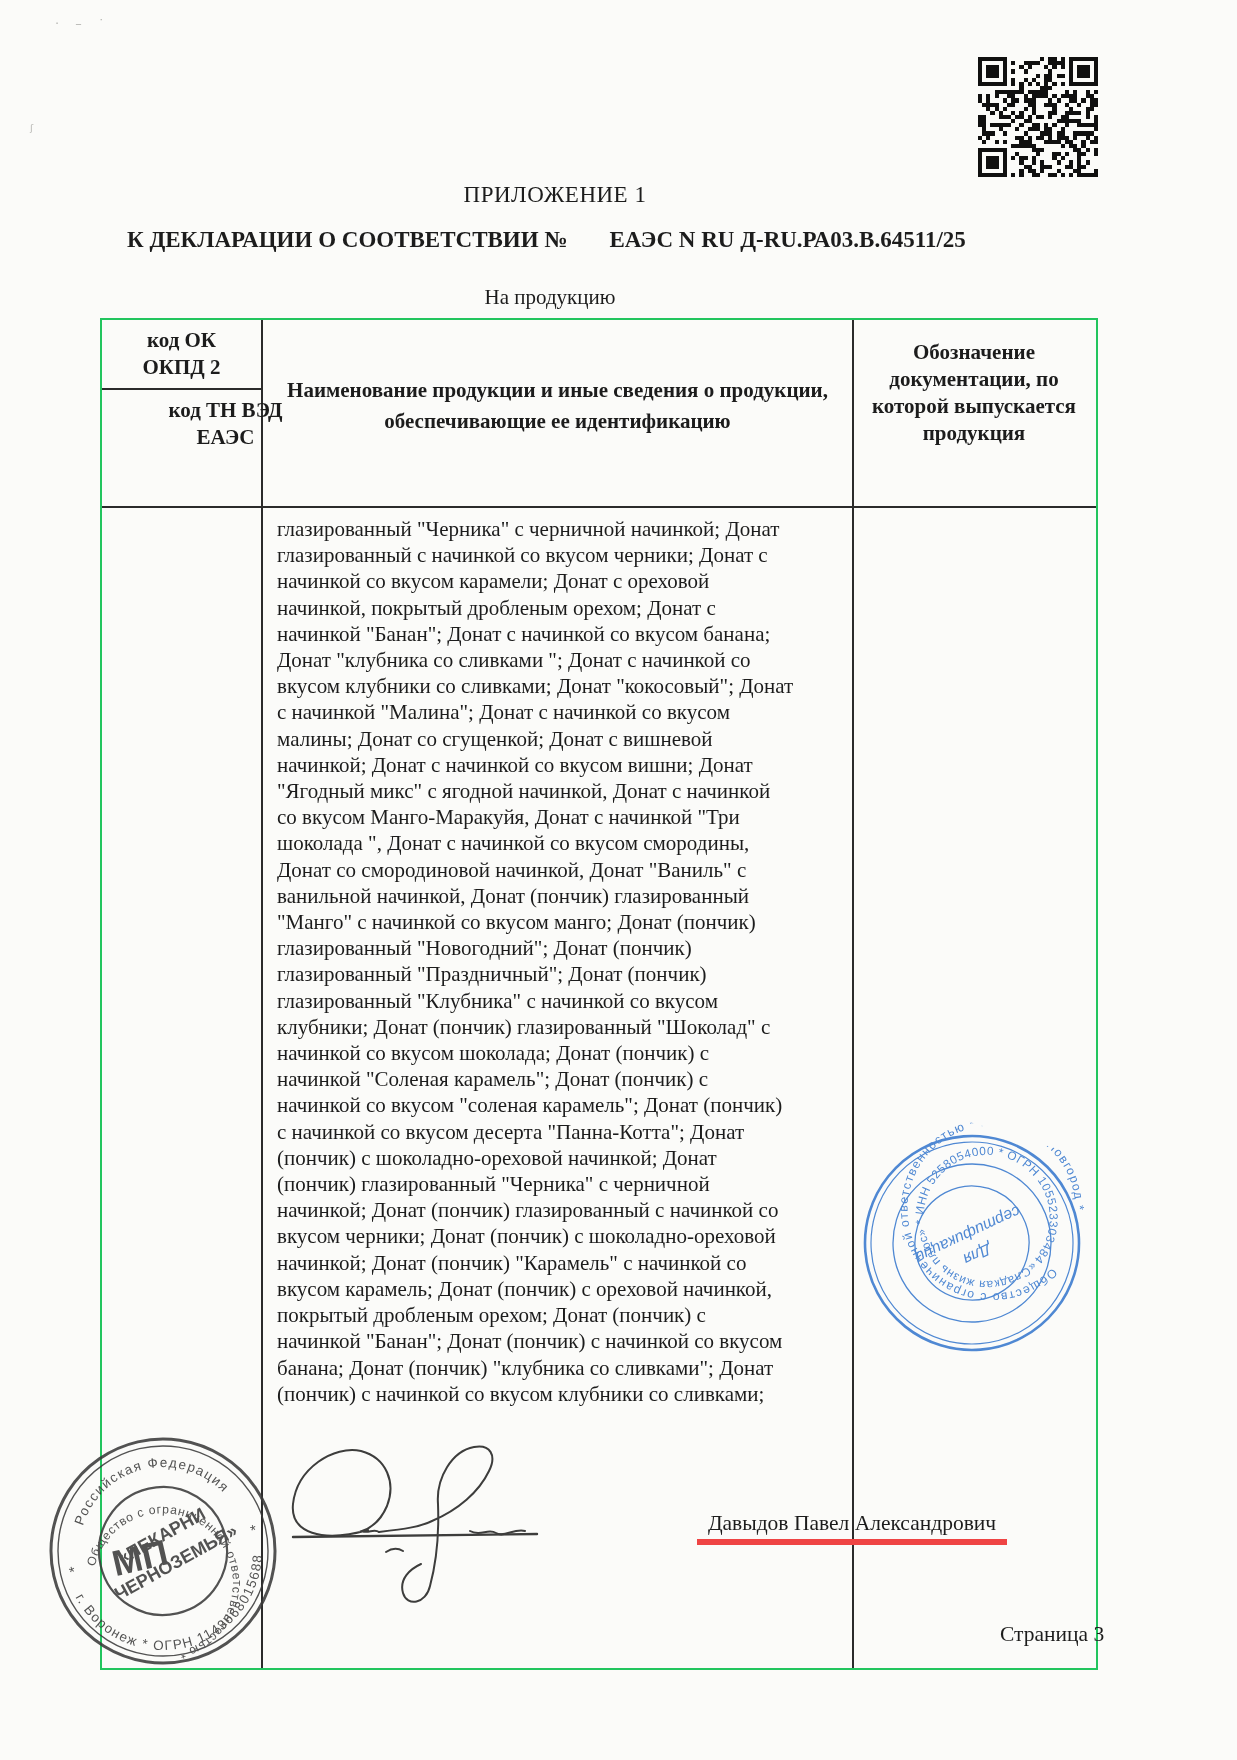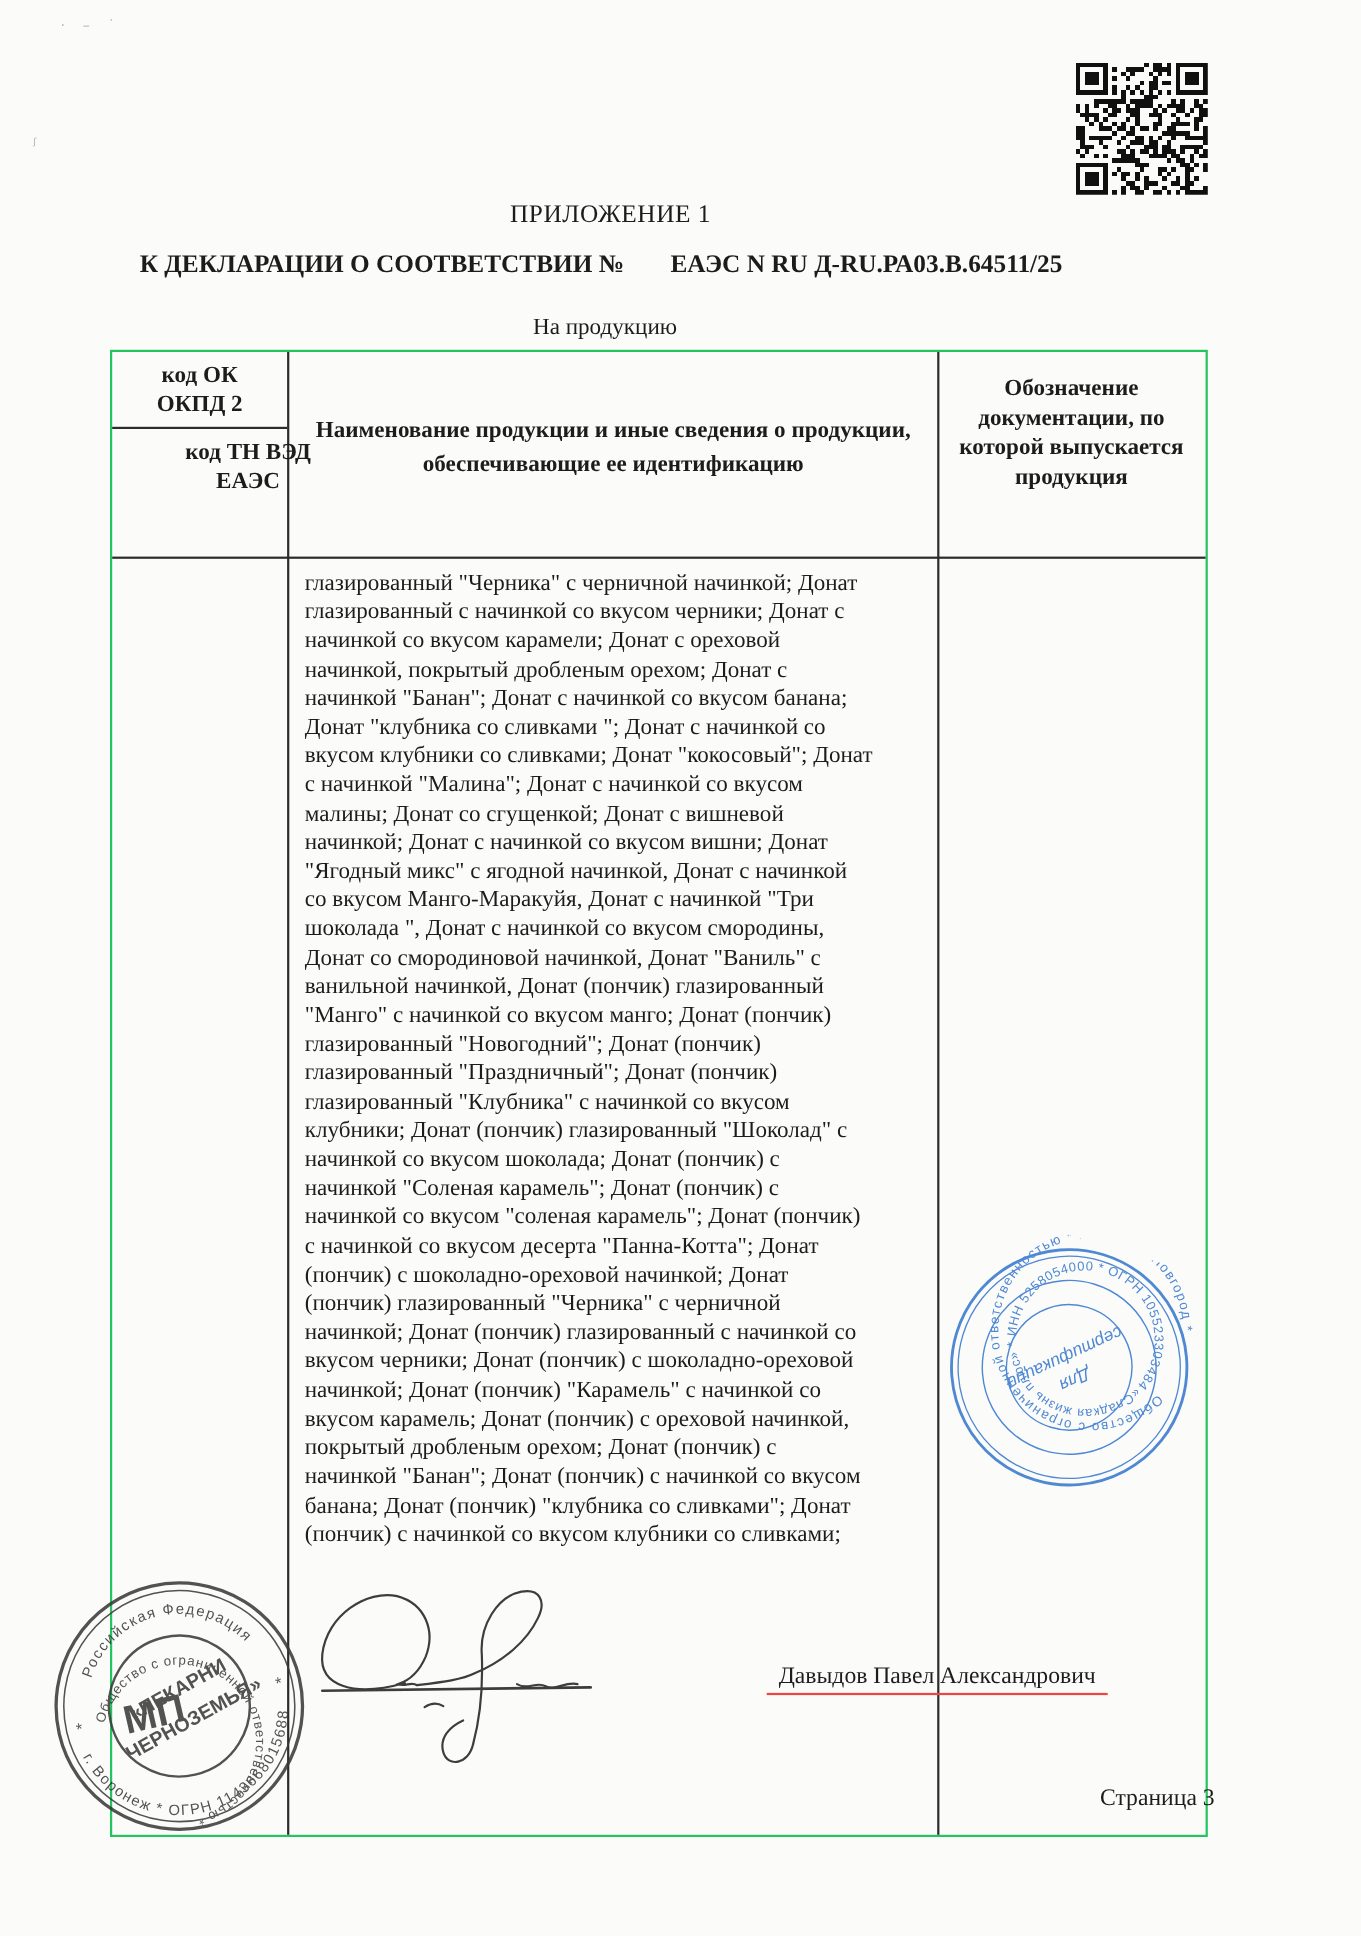--- a/index.html
+++ b/index.html
@@ -22,21 +22,21 @@
   .cell{position:absolute;box-sizing:border-box;text-align:center;font-weight:700;font-size:21px;}
   .c1top{left:0;top:0;width:159px;padding-top:7px;line-height:27px;}
   .c1bot{left:0;top:70px;width:159px;padding-top:7px;line-height:27px;margin-left:44px;}
   .c2head{left:161px;top:0;width:589px;padding:32px 18px 0 18px;line-height:31px;margin-top:23px;}
   .c3head{left:750px;top:0;width:244px;padding:19px 6px 0 6px;line-height:27px;}
   .body-cell{position:absolute;left:161px;top:192px;width:589px;box-sizing:border-box;
     padding:4px 6px 0 14px;text-align:left;font-size:21px;}
   .pline{line-height:26.2px;white-space:nowrap;overflow:visible;}
   
   .signer{left:697px;top:1511px;width:310px;text-align:center;font-size:21.5px;
-    border-bottom:2px solid #ef4444;padding-bottom:3px;}
+    border-bottom:6px solid #ef4444;padding-bottom:3px;}
   .pageno{left:1000px;top:1622px;font-size:21.5px;}
   .artifact{color:#9a9a96;font-size:13px;opacity:.7;font-family:"DejaVu Sans",sans-serif;}
   svg text{font-family:"Liberation Sans","DejaVu Sans",sans-serif;}
 </style>
 </head>
 <body>
 
 <div class="page">
 
   <div class="abs artifact" style="left:55px;top:16px;letter-spacing:6px;">·  –   ˙</div>

